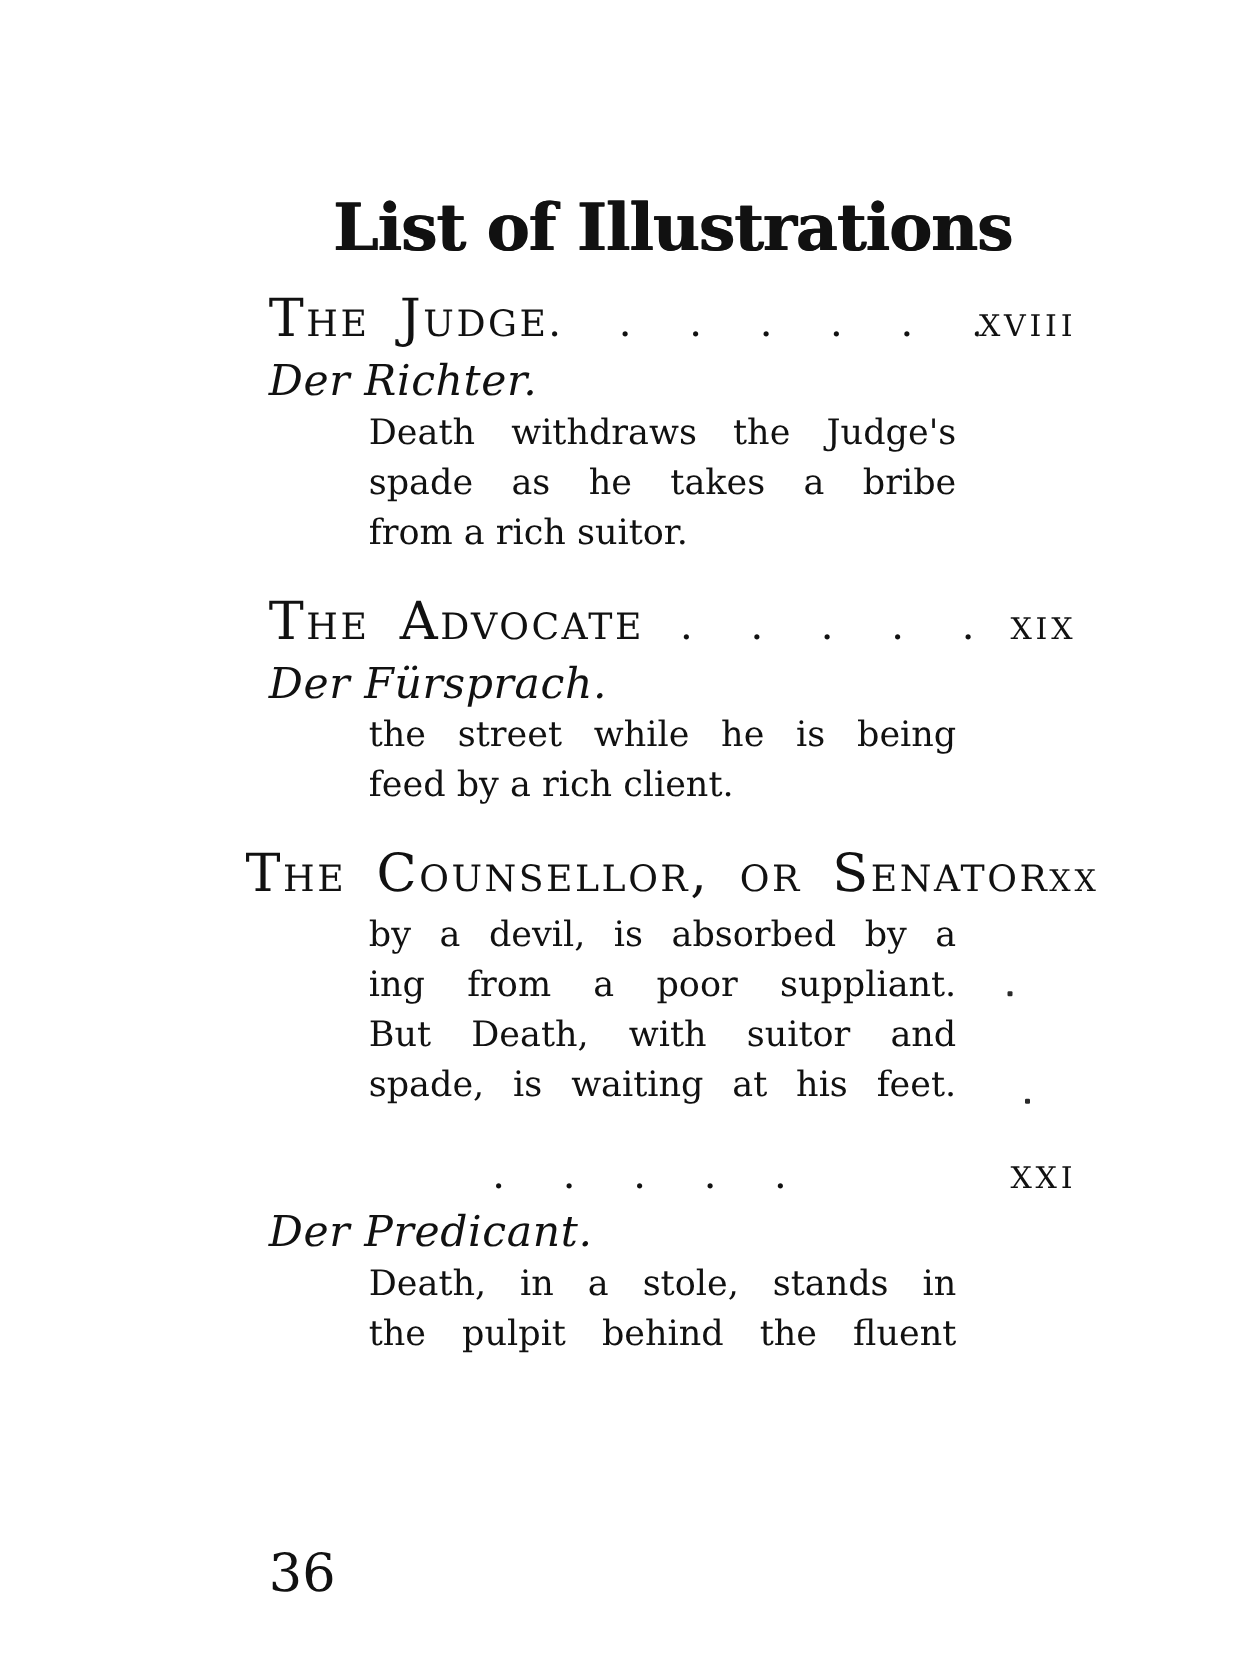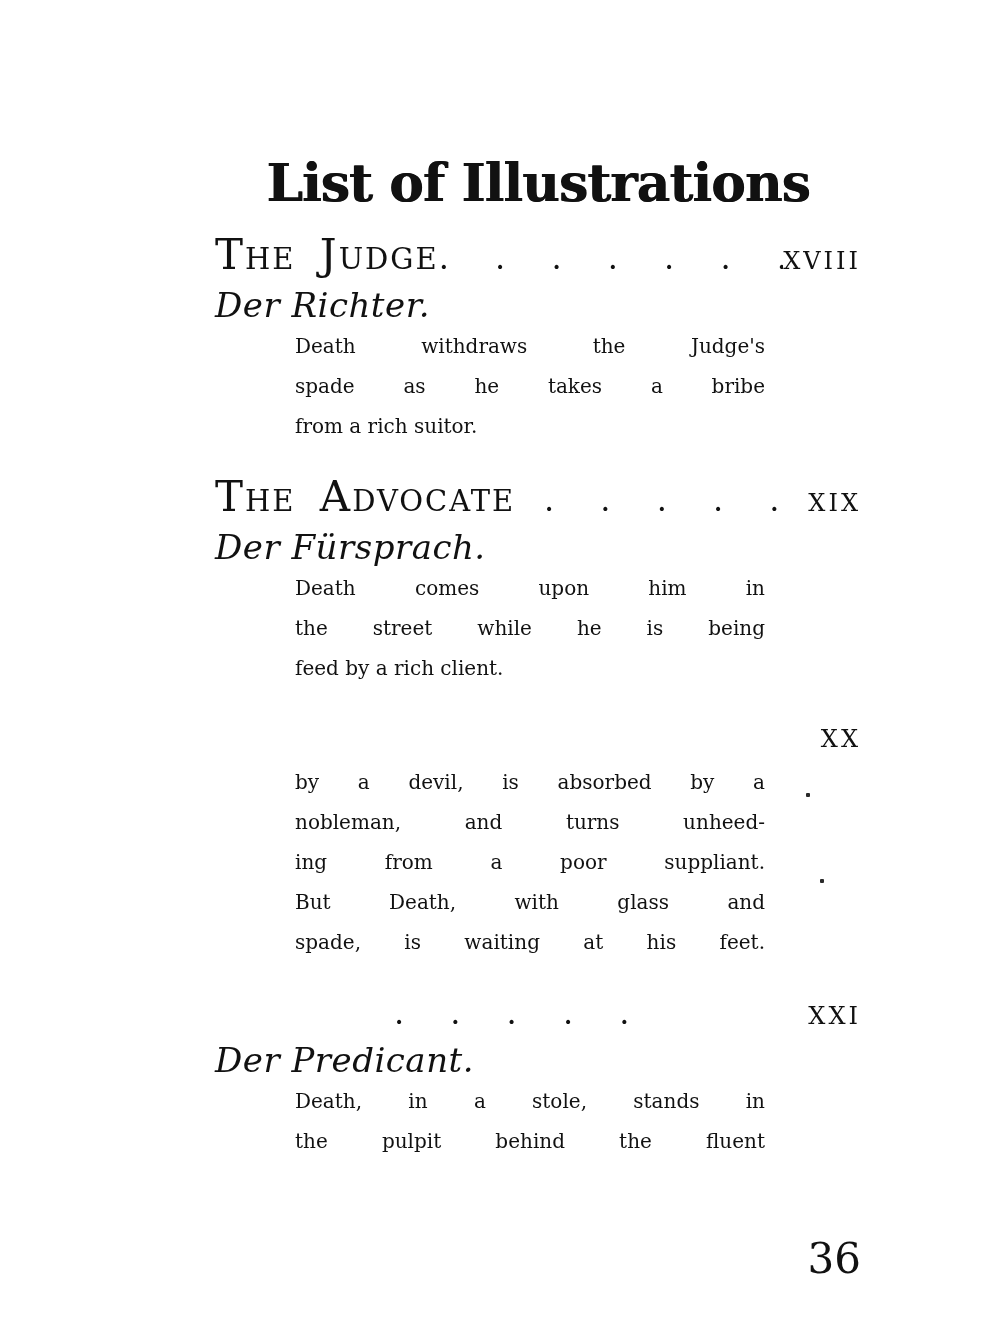--- a/index.html
+++ b/index.html
@@ -61,30 +61,30 @@
   }
   .german-title {
     font-style: italic;
     font-size: 34px;
     line-height: 42px;
     letter-spacing: 0.5px;
   }
   .desc {
     margin-left: 80px;
     width: 470px;
-    font-size: 20px;
+    font-size: 28px;
     line-height: 40px;
   }
   .dline { text-align: justify; }
   .dline.j { text-align-last: justify; }
   .pagenum {
     position: absolute;
     left: 215px; top: 1204px;
     width: 646px;
-    text-align: right;
+    text-align: left;
     font-size: 42px;
   }
   .speck {
     position: absolute;
     width: 4px; height: 4px;
     background: #2a2a2a;
     border-radius: 1px;
   }
   .speck-1 { left: 806px; top: 763px; }
   .speck-2 { left: 820px; top: 849px; }
@@ -112,36 +112,35 @@
     </section>
 
     <section class="entry">
       <div class="entry-header">
         <span class="entry-label">The Advocate</span>
         <span class="leader-dots">. . . . .</span>
         <span class="numeral">XIX</span>
       </div>
       <div class="german-title">Der Fürsprach.</div>
       <div class="desc">
-        <div class="dline j">Death comes upon him in</div>
         <div class="dline j">the street while he is being</div>
         <div class="dline">feed by a rich client.</div>
       </div>
     </section>
 
     <section class="entry">
       <div class="entry-header">
+        <span class="entry-label">The Counsellor, or Senator</span>
         <span class="leader-dots"></span>
         <span class="numeral">XX</span>
       </div>
       <div class="desc">
         <div class="dline j">by a devil, is absorbed by a</div>
-        <div class="dline j">nobleman, and turns unheed-</div>
         <div class="dline j">ing from a poor suppliant.</div>
-        <div class="dline j">But Death, with glass and</div>
+        <div class="dline j">But Death, with suitor and</div>
         <div class="dline j">spade, is waiting at his feet.</div>
       </div>
     </section>
 
     <section class="entry">
       <div class="entry-header">
         <span class="leader-dots">. . . . .</span>
         <span class="numeral">XXI</span>
       </div>
       <div class="german-title">Der Predicant.</div>

